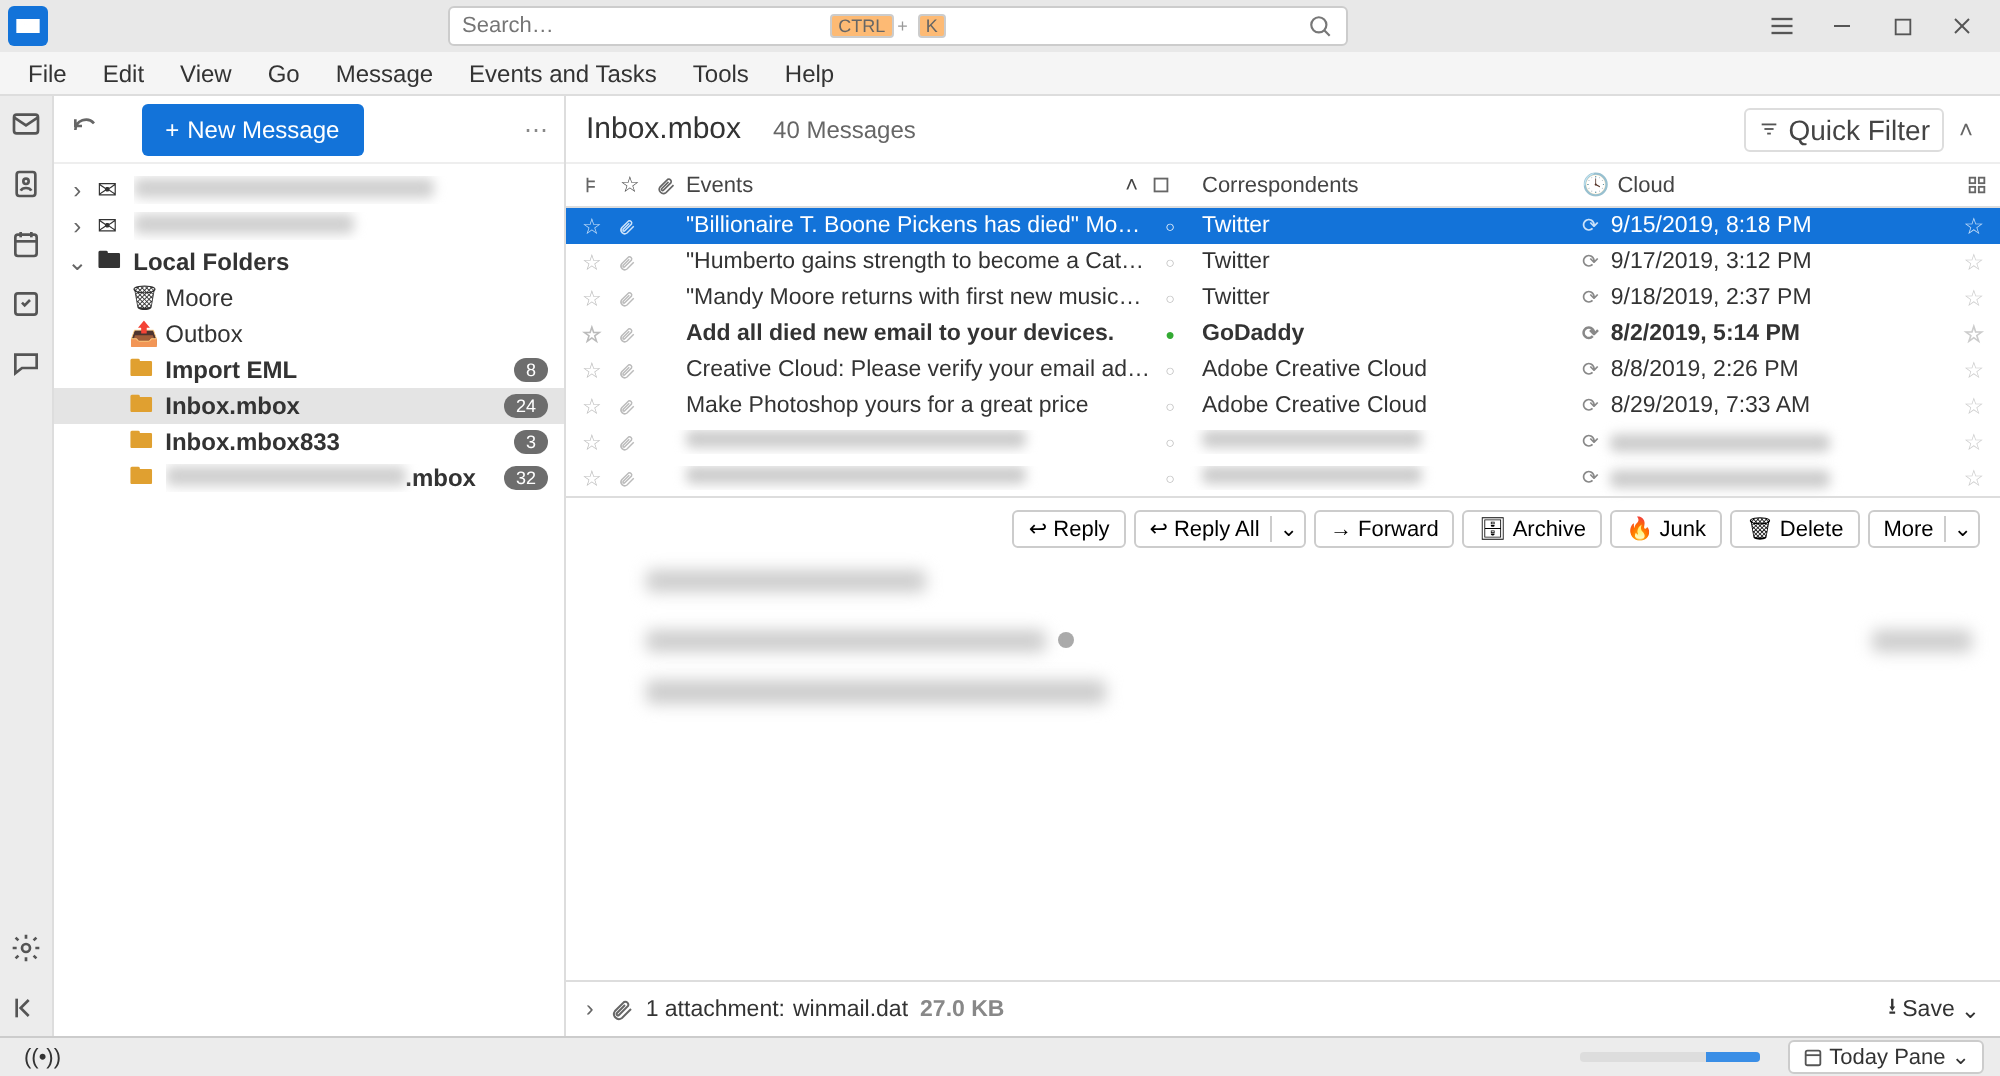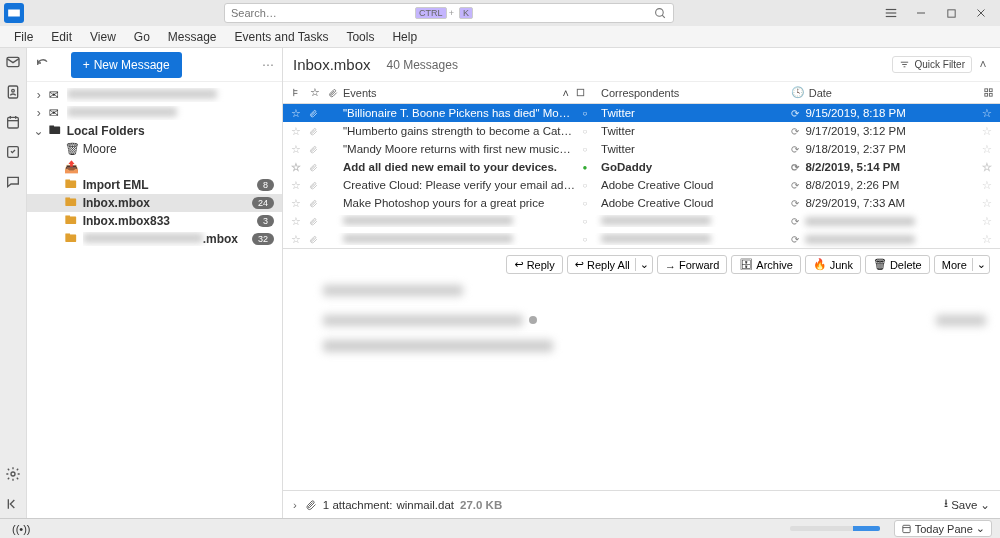--- a/index.html
+++ b/index.html
@@ -2,21 +2,21 @@
 <html><head>
 <meta charset="utf-8">
 <style>
 * { box-sizing: border-box; margin: 0; padding: 0; font-family: -apple-system, "Segoe UI", sans-serif; }
 body { width: 1000px; height: 538px; background: #f5f5f5; overflow: hidden; font-size: 12px; color: #333; }
 .titlebar { height: 26px; background: #e8e8e8; display: flex; align-items: center; padding: 0 4px; }
 .app-icon { width: 20px; height: 20px; background: #1373d9; border-radius: 3px; display: flex; align-items: center; justify-content: center; }
 .app-icon svg { width: 14px; height: 14px; fill: #fff; }
 .search-wrap { margin-left: 200px; flex: 0 0 450px; display: flex; align-items: center; background: #fff; border: 1px solid #ccc; border-radius: 3px; height: 20px; padding: 0 6px; }
 .search-wrap input { border: none; outline: none; flex: 1; font-size: 11px; color: #888; background: transparent; }
-.kbd { background: #c4b5fd; border: 1px solid #ccc; border-radius: 2px; padding: 0 3px; font-size: 9px; color: #666; margin-left: 3px; }
+.kbd { background: #fdba74; border: 1px solid #ccc; border-radius: 2px; padding: 0 3px; font-size: 9px; color: #666; margin-left: 3px; }
 .search-wrap .sicon { color: #888; font-size: 13px; }
 .title-spacer { flex: 1; }
 .winbtn { width: 30px; height: 26px; display: flex; align-items: center; justify-content: center; color: #555; }
 .menubar { height: 22px; background: #f5f5f5; display: flex; align-items: center; padding: 0 6px; gap: 2px; border-bottom: 1px solid #ddd; }
 .menubar span { padding: 2px 8px; font-size: 12px; }
 .main { display: flex; height: calc(538px - 26px - 22px - 20px); }
 .leftrail { width: 28px; background: #ececec; display: flex; flex-direction: column; align-items: center; padding-top: 6px; gap: 14px; border-right: 1px solid #ddd; }
 .leftrail .ic { color: #555; width:16px; height:16px; display:flex; align-items:center; justify-content:center; }
 .leftrail .bottom { margin-top: auto; margin-bottom: 6px; display:flex; flex-direction:column; gap:14px; }
 .sidebar { width: 270px; background: #fff; border-right: 1px solid #ddd; display: flex; flex-direction: column; }
@@ -30,21 +30,21 @@
 .tree-row .label { flex: 1; white-space: nowrap; overflow: hidden; text-overflow: ellipsis; }
 .tree-row .badge { background: #6d6d6d; color: #fff; border-radius: 8px; font-size: 9px; padding: 1px 6px; margin-right: 2px; min-width:16px; text-align:center; }
 .tree-row.sel { background: #e4e4e4; }
 .tree-row.bold .label { font-weight: 600; }
 .tree-row .blur { filter: blur(3px); background:#d0d0d0; height:10px; border-radius:3px; display:inline-block; }
 .content { flex: 1; display: flex; flex-direction: column; background: #fff; }
 .chead { height: 34px; display: flex; align-items: center; padding: 0 10px; border-bottom: 1px solid #eee; }
 .chead .title { font-size: 15px; font-weight: 400; }
 .chead .count { font-size: 12px; color: #666; margin-left: 16px; }
 .chead .spacer { flex: 1; }
-.qfilter { font-size: 10px; color: #444; display: flex; align-items: center; gap: 4px; border:1px solid #ddd; padding:2px 6px; border-radius:3px; }
+.qfilter { font-size: 14px; color: #444; display: flex; align-items: center; gap: 4px; border:1px solid #ddd; padding:2px 6px; border-radius:3px; }
 .cols { height: 22px; display: flex; align-items: center; border-bottom: 1px solid #ddd; font-size: 11px; color: #444; }
 .col-icons { width: 52px; display:flex; gap:8px; padding-left:8px; align-items:center; }
 .col-subject { flex: 1; padding-left: 8px; position: relative; }
 .col-subject .sort { position:absolute; right:6px; }
 .col-mid { width: 20px; text-align:center; }
 .col-corr { width: 190px; padding-left: 6px; }
 .col-date { width: 215px; padding-left: 6px; display:flex; align-items:center; }
 .col-date .dic { margin-right:4px; color:#777; }
 .msglist { }
 .msg { height: 18px; display: flex; align-items: center; font-size: 11.5px; }
@@ -224,20 +224,21 @@
           <span class="label">Local Folders</span>
         </div>
       <div class="tree-row">
           <span class="indent2"></span>
           <span class="fic">🗑</span>
           <span class="label">Moore</span>
         </div>
       <div class="tree-row">
           <span class="indent2"></span>
           <span class="fic">📤</span>
+          <span class="label">Outbox</span>
         </div>
       <div class="tree-row bold">
           <span class="indent2"></span>
           <span class="fic" style="color:#e0a030;">🖿</span>
           <span class="label">Import EML</span>
           <span class="badge">8</span>
         </div>
       <div class="tree-row bold sel">
           <span class="indent2"></span>
           <span class="fic" style="color:#e0a030;">🖿</span>
@@ -290,21 +291,21 @@
       </div>
       <div class="col-subject"><span>Events</span><span class="sort">˄</span></div>
       <div class="col-mid">
           <svg width="11" height="11" viewBox="0 0 24 24" fill="none" stroke="#666" stroke-width="2">
             <rect x="5" y="5" width="14" height="14"></rect>
           </svg>
         </div>
       <div class="col-corr">Correspondents</div>
       <div class="col-date">
           <span class="dic">🕓</span>
-          <span>Date</span>
+          <span>Cloud</span>
           <span style="margin-left:auto; margin-right:6px;">
             <svg width="11" height="11" viewBox="0 0 24 24" fill="none" stroke="#666" stroke-width="2">
               <rect x="4" y="4" width="6" height="6"></rect>
               <rect x="14" y="4" width="6" height="6"></rect>
               <rect x="4" y="14" width="6" height="6"></rect>
               <rect x="14" y="14" width="6" height="6"></rect>
             </svg>
           </span>
         </div>
     </div>

